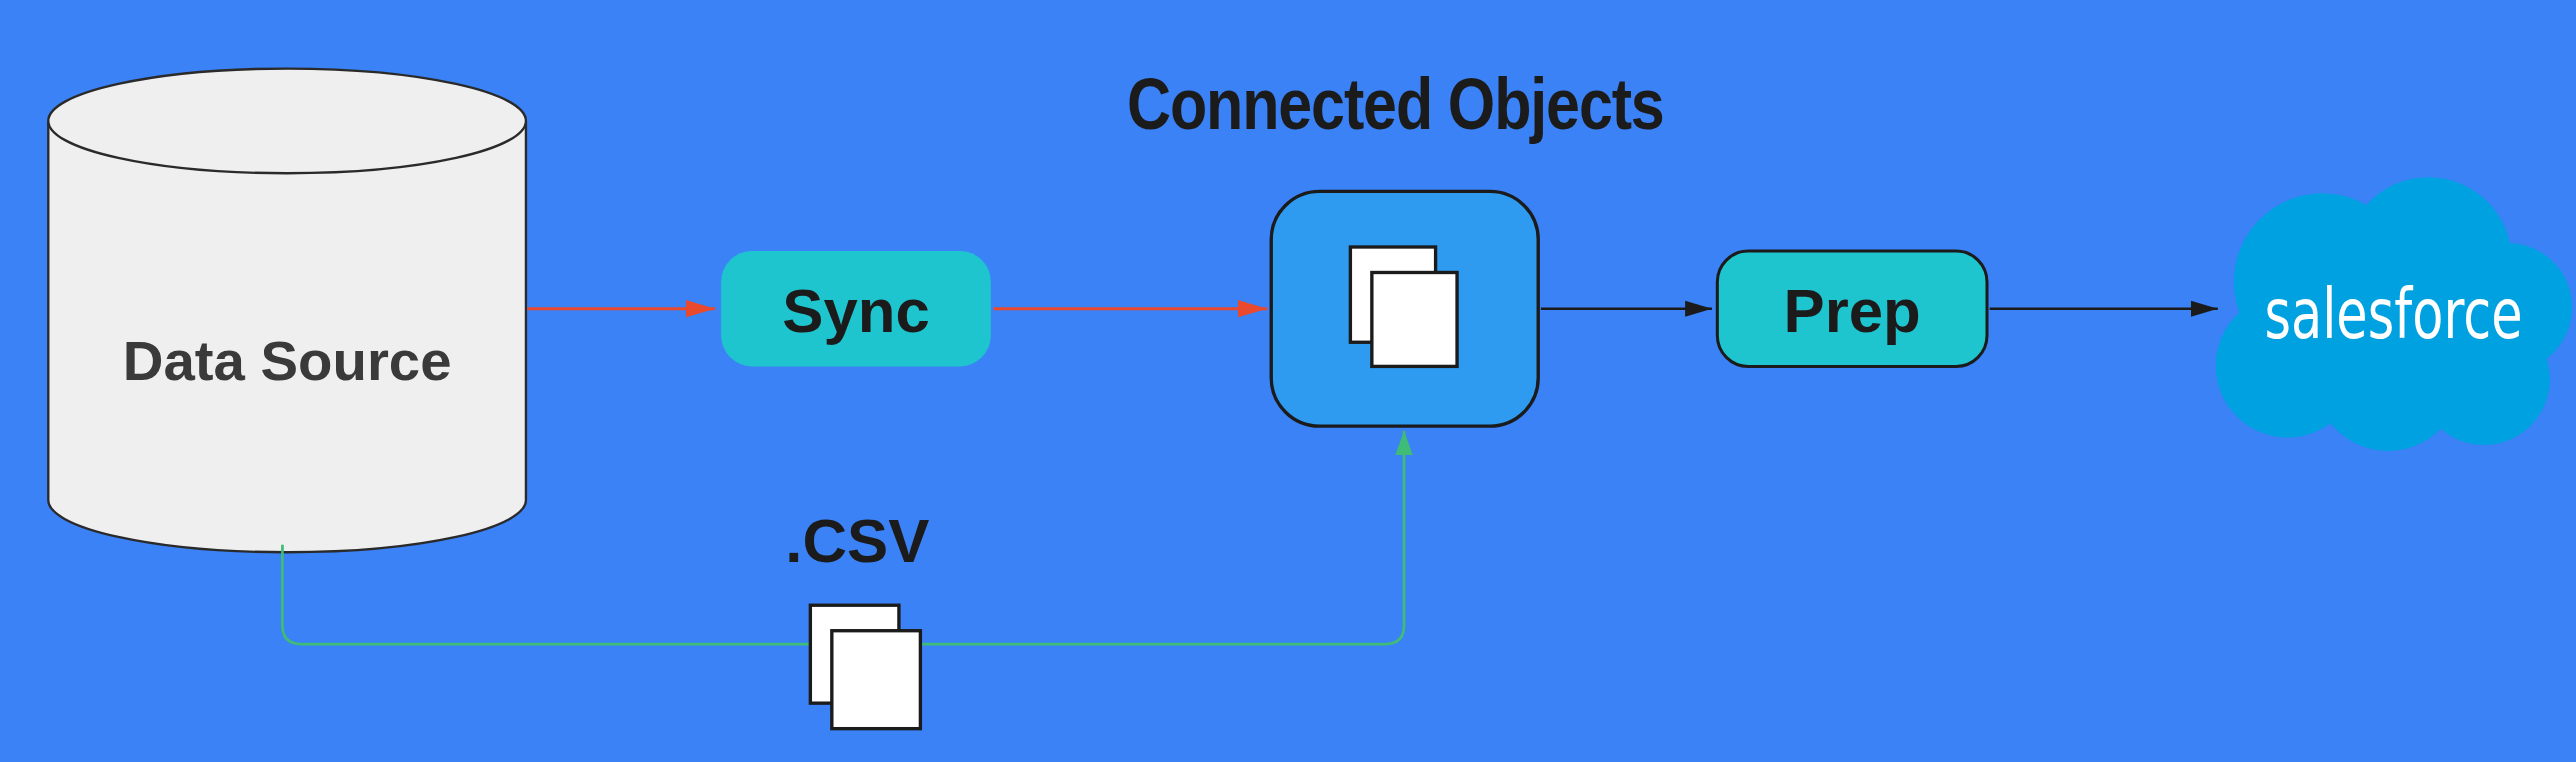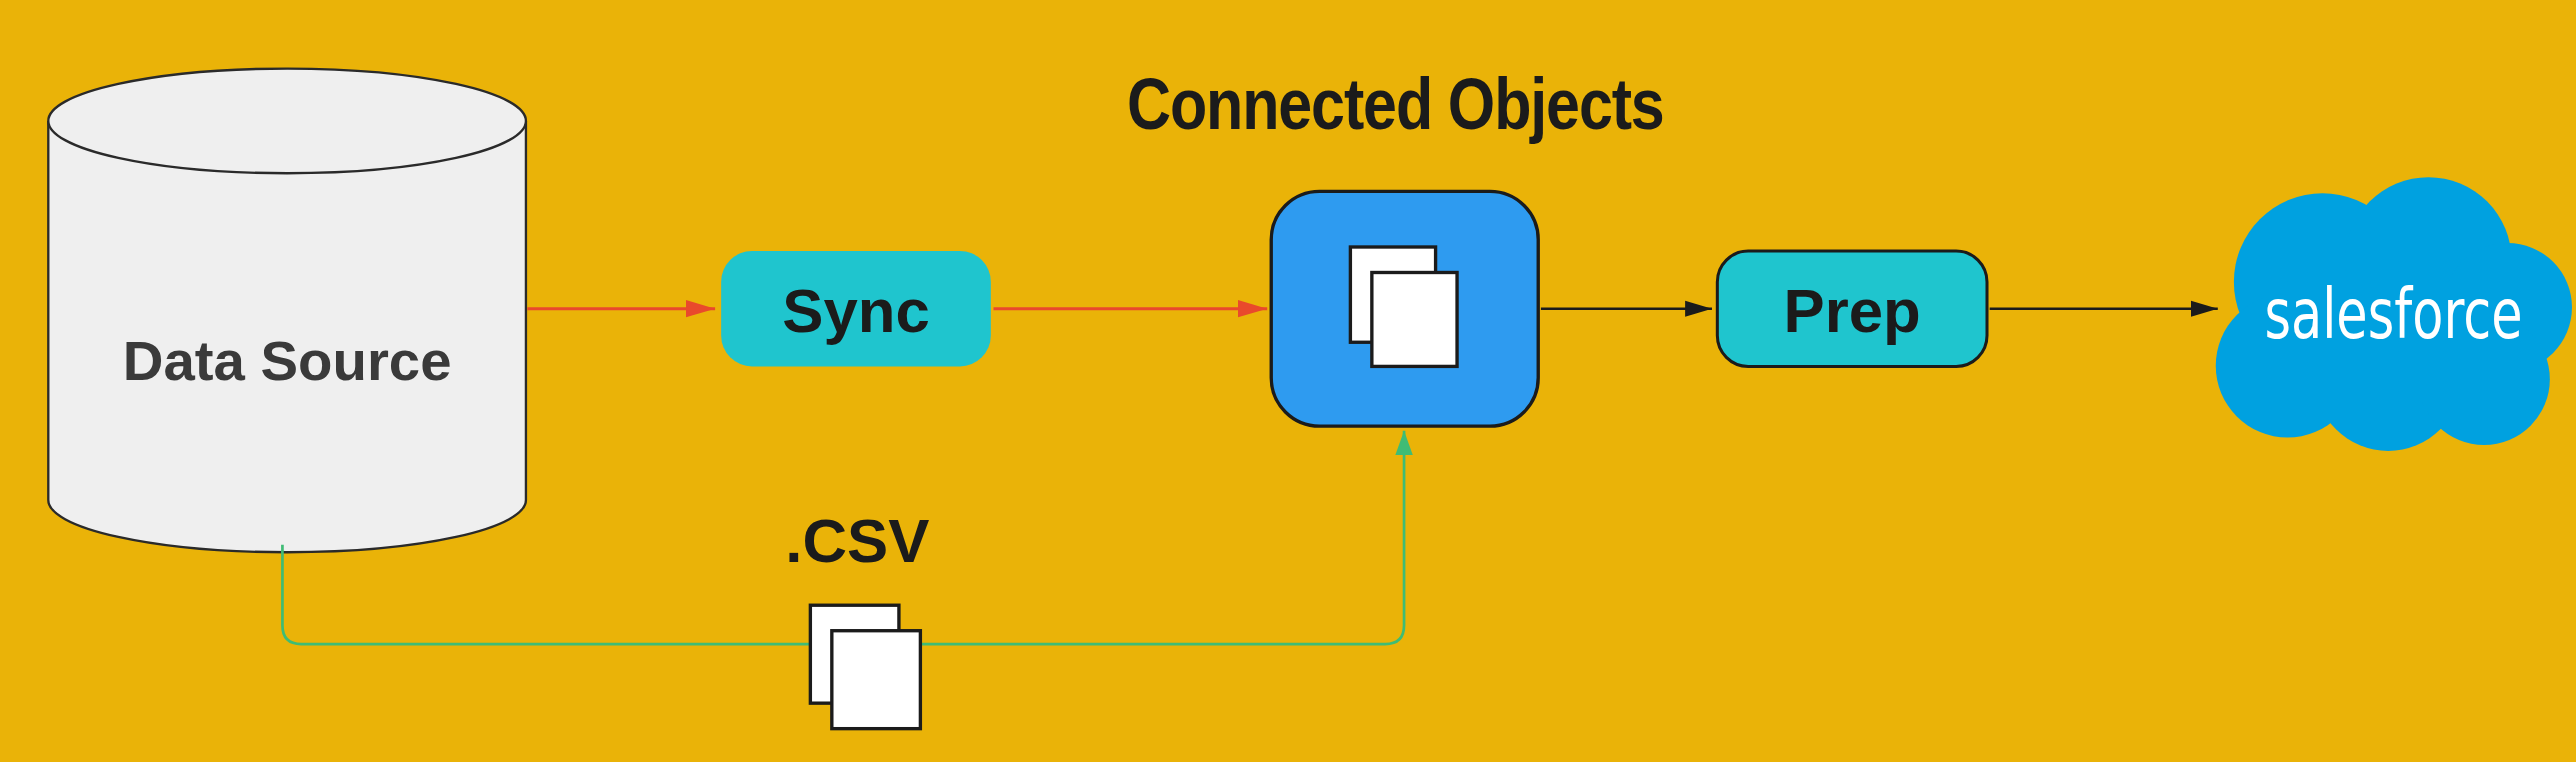--- a/index.html
+++ b/index.html
@@ -1,20 +1,20 @@
 <!DOCTYPE html>
 <html style="font-size:10.7px"><head>
 <meta charset="utf-8">
 <style>
   html, body { margin: 0; padding: 0; background: #ffffff; }
   .canvas {
     position: relative;
     width: 2576px;
     height: 763px;
-    background: #eab308;
+    background: #3b82f6;
     overflow: hidden;
   }
   svg { display: block; }
   .lbl {
     font-family: "Liberation Sans", "DejaVu Sans", sans-serif;
     font-weight: 700;
   }
   .title-label   { font-size: 108px; letter-spacing: -2px; }
   .ds-label      { font-size: 84px; }
   .node-label    { font-size: 92px; }

